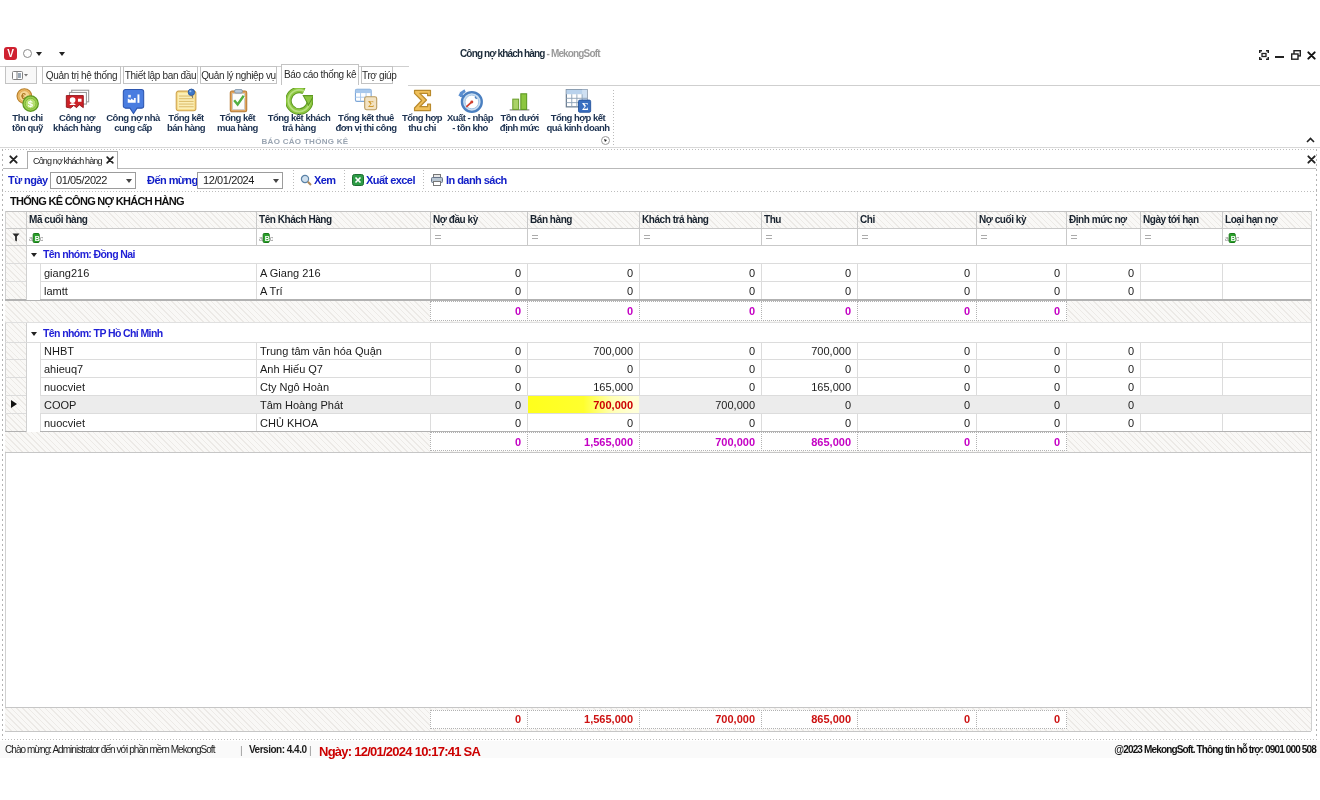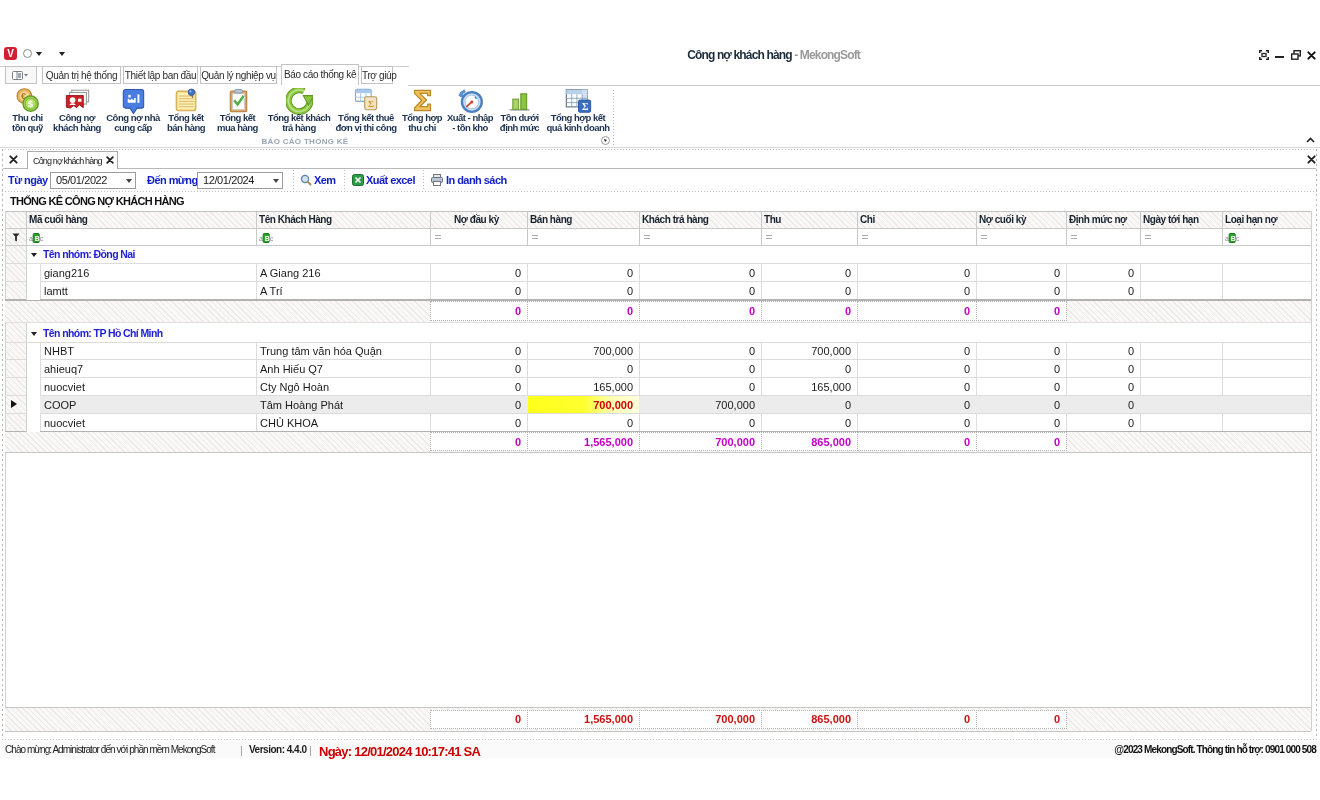--- a/index.html
+++ b/index.html
@@ -28,21 +28,21 @@
 </style>
 </head>
 <body>
 
 <div class="a" style="left:0;top:45px;width:1320px;height:17px;background:#fff"></div>
 <div class="a" style="left:4px;top:47px;width:13px;height:13px;background:#cf2130;border-radius:3px"></div>
 <div class="a" style="left:4px;top:47px;width:13px;height:13px;font-size:10px;font-weight:bold;color:#fff;text-align:center;line-height:13px">V</div>
 <div class="a" style="left:23px;top:49px;width:9px;height:9px;border:1.5px solid #8a8a8a;border-radius:50%"></div>
 <div class="arr" style="left:36px;top:52px;border-left:3.5px solid transparent;border-right:3.5px solid transparent;border-top:4.5px solid #222"></div>
 <div class="arr" style="left:59px;top:52px;border-left:3.5px solid transparent;border-right:3.5px solid transparent;border-top:4.5px solid #222"></div>
-<div class="a" style="left:460px;top:48px;width:400px;text-align:right;font-size:12px;letter-spacing:-0.85px;white-space:nowrap"><span style="font-weight:bold;color:#1c2b3a">Công nợ khách hàng</span><span style="color:#9a9a9a;font-weight:bold"> - MekongSoft</span></div>
+<div class="a" style="left:460px;top:48px;width:400px;text-align:left;font-size:10px;letter-spacing:-0.85px;white-space:nowrap"><span style="font-weight:bold;color:#1c2b3a">Công nợ khách hàng</span><span style="color:#9a9a9a;font-weight:bold"> - MekongSoft</span></div>
 
 <div class="a" style="left:1259px;top:50px">
 <svg width="10" height="10" viewBox="0 0 10 10">
       <path d="M0 0h3v1.5H1.5V3H0zM7 0h3v3H8.5V1.5H7zM0 7h1.5v1.5H3V10H0zM8.5 7H10v3H7V8.5h1.5z" fill="#222"></path>
       <rect x="3" y="3.5" width="4" height="3" fill="none" stroke="#222" stroke-width="1.3"></rect>
     </svg>
   </div>
 <div class="a" style="left:1275px;top:56px;width:9px;height:2px;background:#222"></div>
 <div class="a" style="left:1291px;top:50px">
 <svg width="10" height="10" viewBox="0 0 10 10">
@@ -230,21 +230,21 @@
       <path d="M1.5 1.5l7 7M8.5 1.5l-7 7" stroke="#222" stroke-width="2.2" stroke-linecap="round"></path>
     </svg>
   </div>
 <div class="a" style="left:1307px;top:155px">
     <svg width="9" height="9" viewBox="0 0 10 10">
       <path d="M1.5 1.5l7 7M8.5 1.5l-7 7" stroke="#222" stroke-width="2.1" stroke-linecap="round"></path>
     </svg>
   </div>
 
 <div class="a blue" style="left:8px;top:174px">Từ ngày</div>
-<div class="inp" style="left:50px;width:86px">05/01/2022</div>
+<div class="inp" style="left:50px;width:86px">01/05/2022</div>
 <div class="arr" style="left:126px;top:179px;border-left:3.5px solid transparent;border-right:3.5px solid transparent;border-top:4px solid #444"></div>
 <div class="a blue" style="left:147px;top:174px">Đến mừng</div>
 <div class="inp" style="left:197px;width:86px">12/01/2024</div>
 <div class="arr" style="left:273px;top:179px;border-left:3.5px solid transparent;border-right:3.5px solid transparent;border-top:4px solid #444"></div>
 <div class="dotv" style="left:293px;top:170px;height:20px"></div>
 <div class="a" style="left:300px;top:174px">
     <svg width="12" height="12" viewBox="0 0 12 12">
       <circle cx="5" cy="5" r="3.6" fill="#cfe0ef" stroke="#5b82a6" stroke-width="1.2"></circle>
       <line x1="7.8" y1="7.8" x2="11" y2="11" stroke="#b08a5a" stroke-width="2"></line>
     </svg>
@@ -285,21 +285,21 @@
 <div class="vl" style="left:857px;top:212px;height:33px;background:#c9c9c9"></div>
 <div class="vl" style="left:976px;top:212px;height:33px;background:#c9c9c9"></div>
 <div class="vl" style="left:1066px;top:212px;height:33px;background:#c9c9c9"></div>
 <div class="vl" style="left:1140px;top:212px;height:33px;background:#c9c9c9"></div>
 <div class="vl" style="left:1222px;top:212px;height:33px;background:#c9c9c9"></div>
 <div class="vl" style="left:5px;top:211px;height:520px;background:#d0d0d0"></div>
 <div class="vl" style="left:1311px;top:211px;height:520px;background:#d0d0d0"></div>
 <div class="vl" style="left:26px;top:245px;height:208px;background:#d0d0d0"></div>
 <div class="hdr" style="left:29px;top:212px">Mã cuối hàng</div>
 <div class="hdr" style="left:259px;top:212px">Tên Khách Hàng</div>
-<div class="hdr" style="left:454px;top:212px">Nợ đầu kỳ</div>
+<div class="hdr" style="left:433px;top:212px">Nợ đầu kỳ</div>
 <div class="hdr" style="left:530px;top:212px">Bán hàng</div>
 <div class="hdr" style="left:642px;top:212px">Khách trả hàng</div>
 <div class="hdr" style="left:764px;top:212px">Thu</div>
 <div class="hdr" style="left:860px;top:212px">Chi</div>
 <div class="hdr" style="left:979px;top:212px">Nợ cuối kỳ</div>
 <div class="hdr" style="left:1069px;top:212px">Định mức nợ</div>
 <div class="hdr" style="left:1143px;top:212px">Ngày tới hạn</div>
 <div class="hdr" style="left:1225px;top:212px">Loại hạn nợ</div>
 <div class="a" style="left:29px;top:233px">
       <svg width="14" height="10" viewBox="0 0 14 10">

